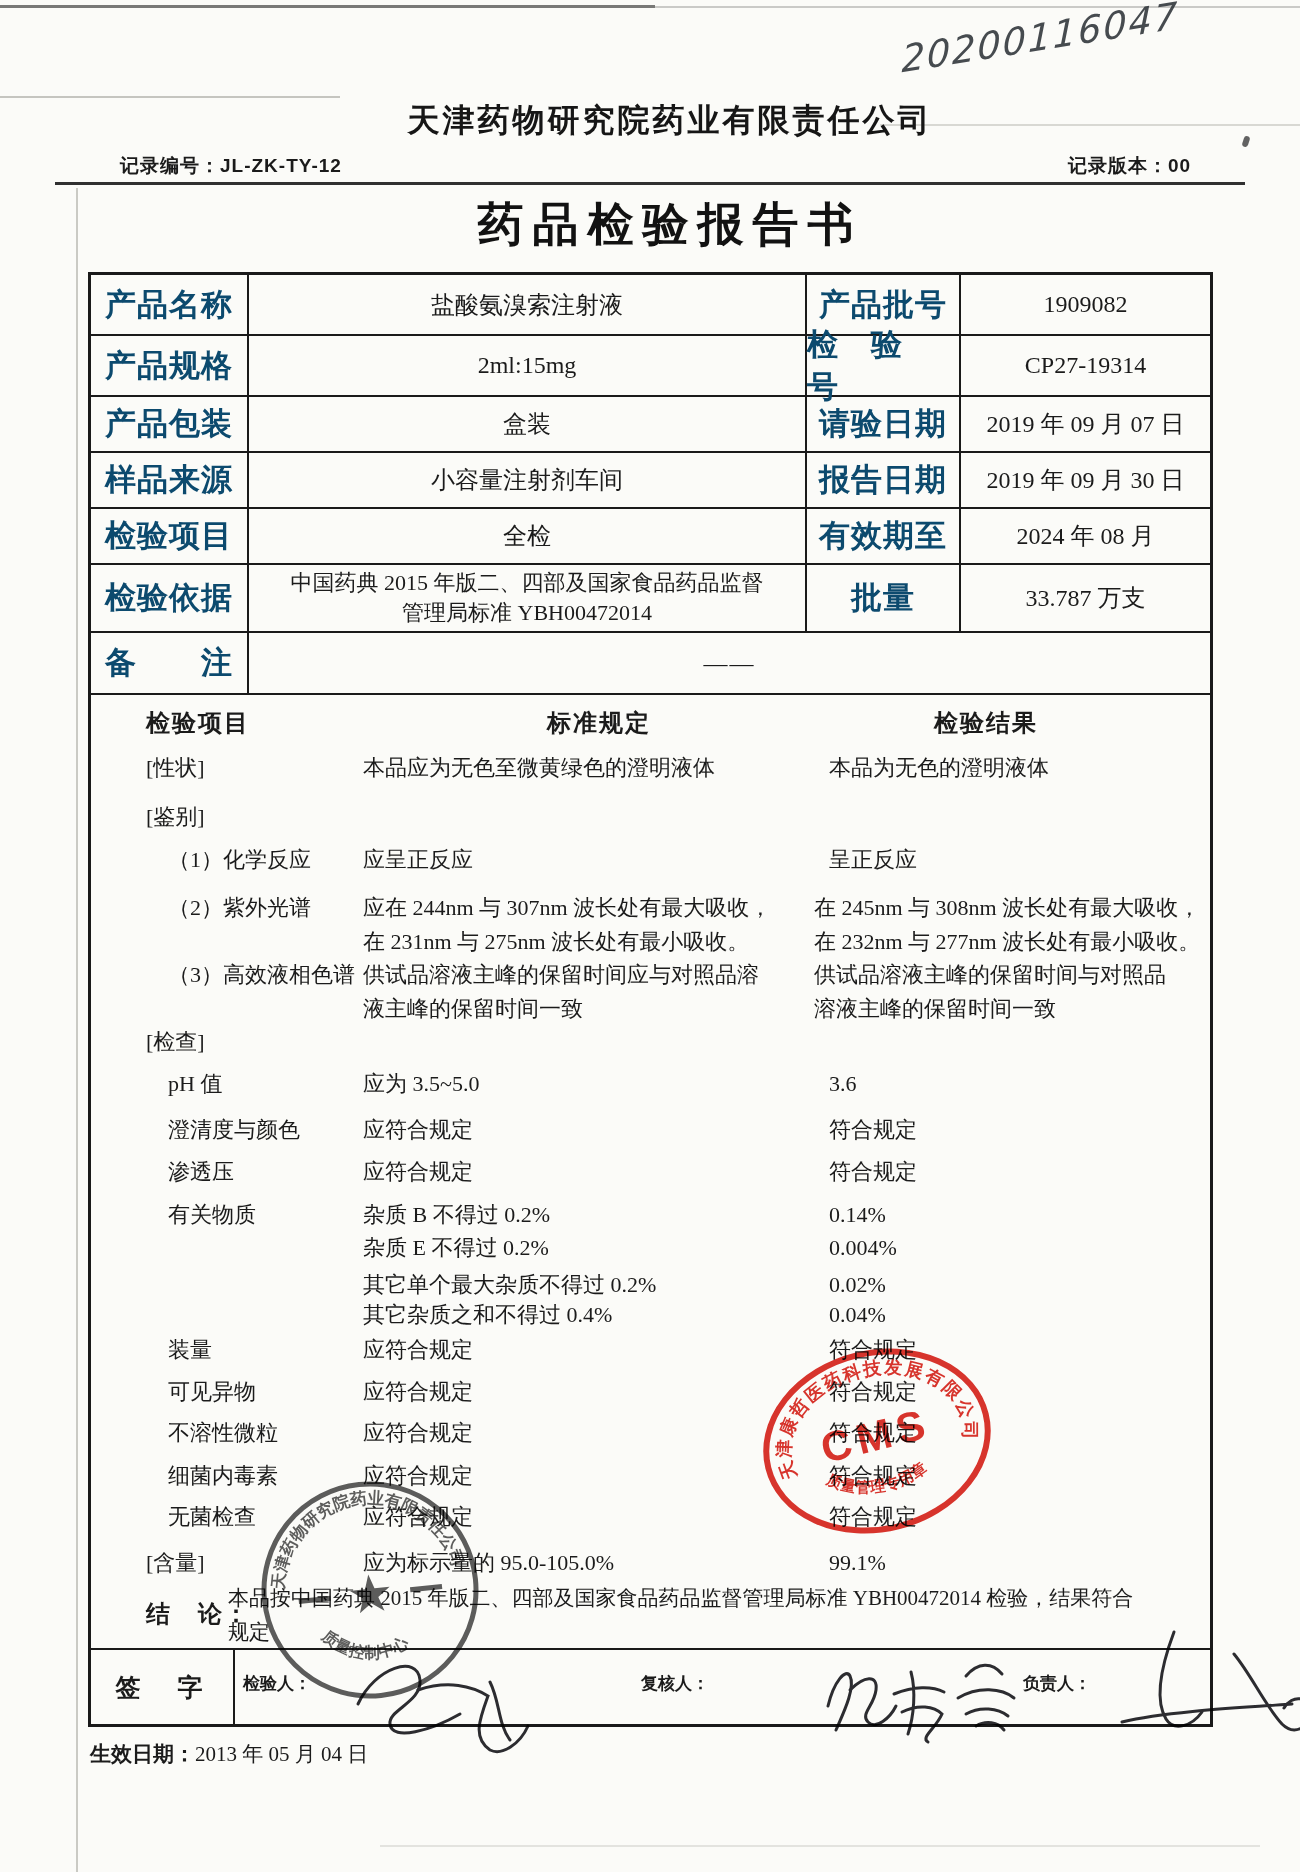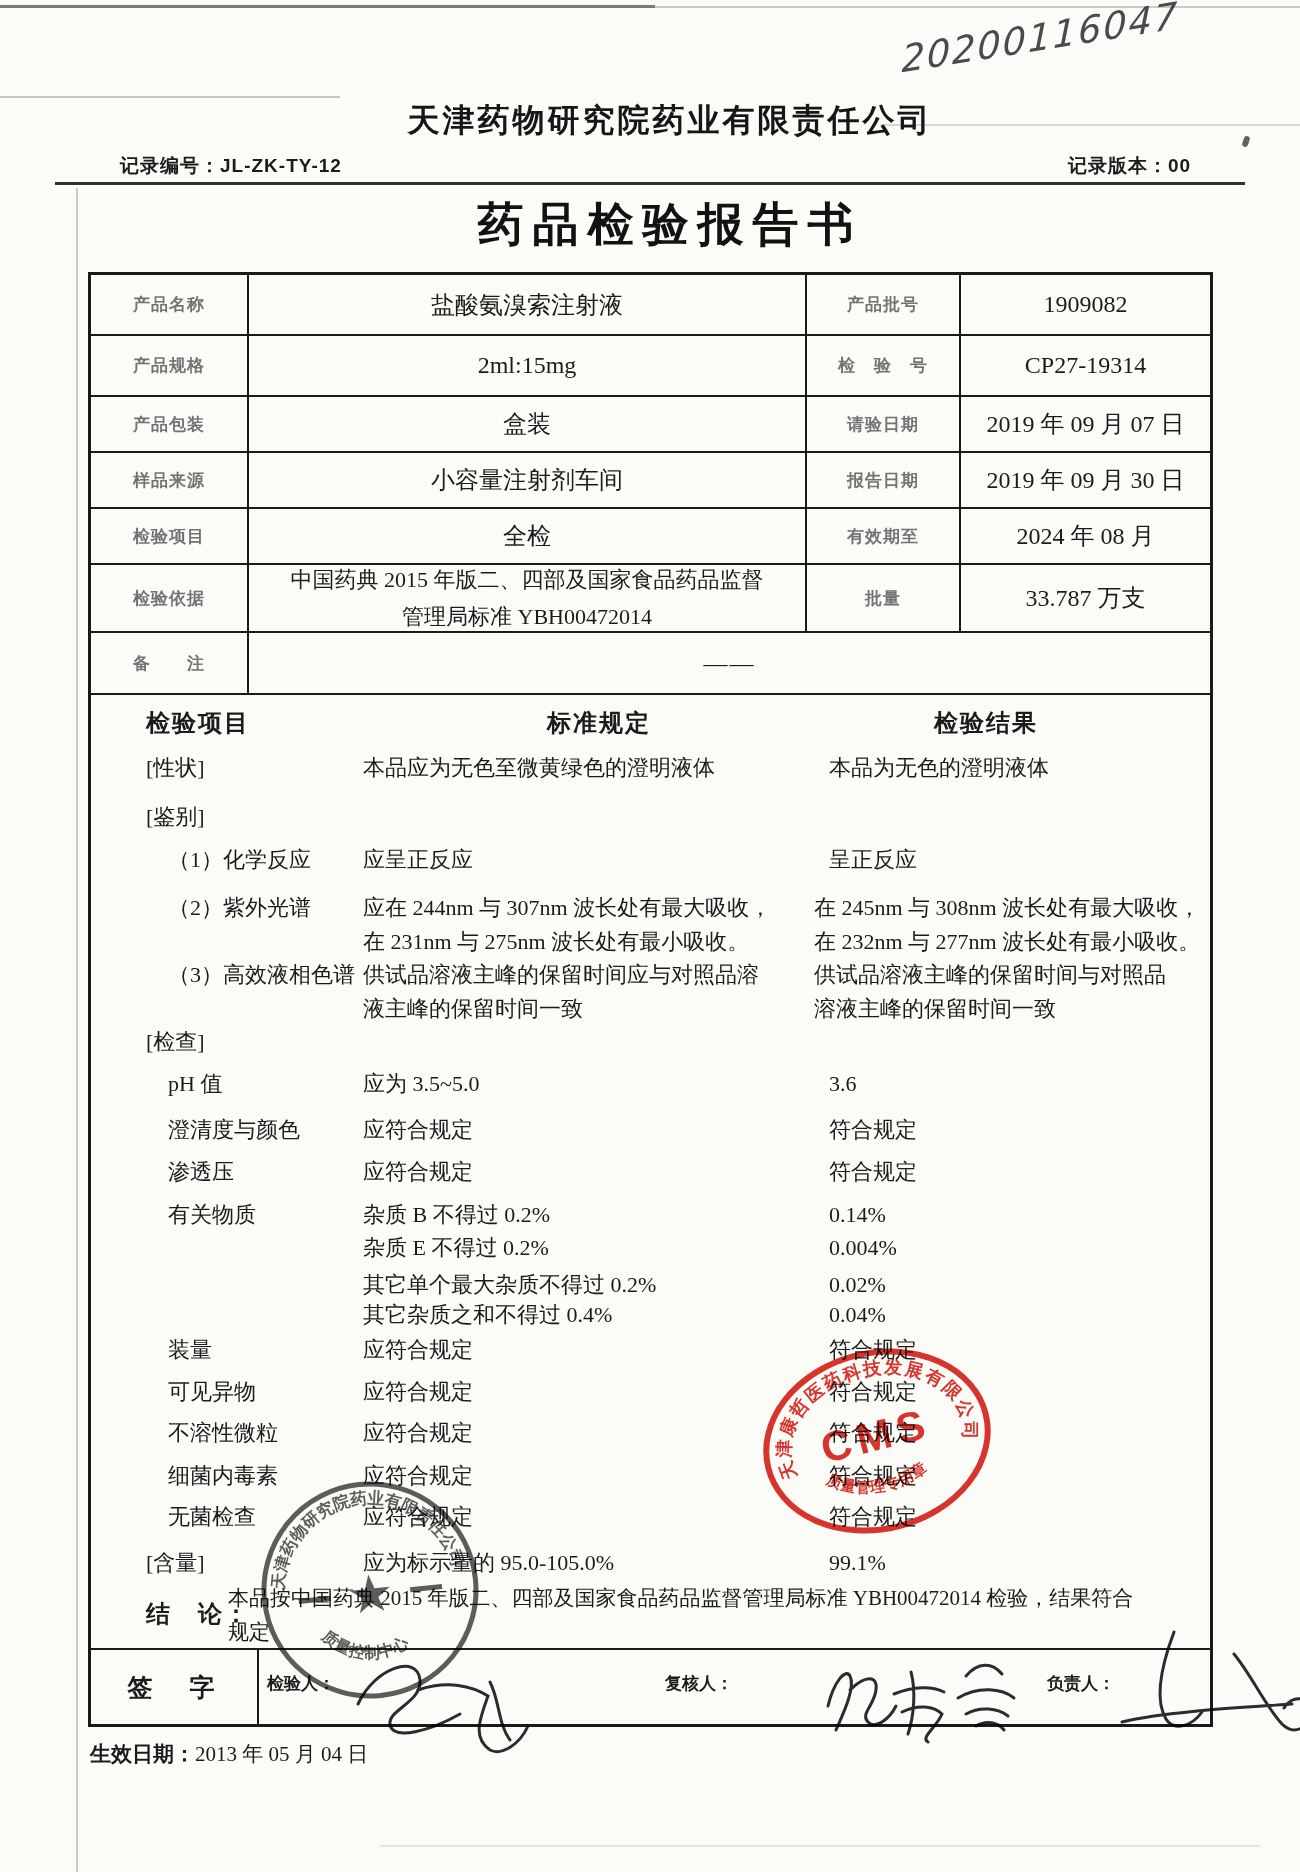--- a/index.html
+++ b/index.html
@@ -31,44 +31,44 @@
       font-size:46px;letter-spacing:9px;color:#121212;}
 
   .table{position:absolute;left:88px;top:272px;width:1125px;height:1455px;
       border:3px solid #1a1a1a;box-sizing:border-box;}
 
   .info{display:grid;grid-template-columns:158px 558px 154px 1fr;
       grid-template-rows:61px 61px 56px 56px 56px 68px 62px;}
   .cell{border-right:2px solid #1a1a1a;border-bottom:2px solid #1a1a1a;box-sizing:border-box;
       display:flex;align-items:center;justify-content:center;overflow:visible;}
   .cell.lastcol{border-right:none;}
-  .lbl{font-size:17px;letter-spacing:1px;color:#737373;}
+  .lbl{font-size:31px;letter-spacing:1px;color:#0c4a6e;}
   .val{font-size:24px;text-align:center;}
-  .val.small{font-size:22px;line-height:37px;white-space:pre;}
+  .val.small{font-size:22px;line-height:30px;white-space:pre;}
   .remark-val{justify-content:center;font-size:24px;letter-spacing:2px;}
 
   .results{position:absolute;left:0;top:420px;width:100%;height:959px;}
   .rhead{position:absolute;top:12px;left:0;width:100%;font-size:24px;}
   .rhead span{position:absolute;letter-spacing:2px;}
   .rh1{left:55px;} .rh2{left:456px;} .rh3{left:843px;}
 
   .rrow{position:absolute;left:0;width:100%;font-size:22px;line-height:34px;}
   .ritem{position:absolute;white-space:nowrap;}
   .lv0 .ritem{left:55px;} .lv1 .ritem{left:77px;} .lv2 .ritem{left:77px;}
   .rstd{position:absolute;left:272px;white-space:pre;}
   .rres{position:absolute;left:738px;width:400px;white-space:pre;}
   .rres.longleft{left:723px;width:420px;text-align:left;}
 
   .conclusion-label{position:absolute;left:55px;top:903px;font-size:24px;letter-spacing:2px;}
   .conclusion-text{position:absolute;left:137px;top:886px;width:1010px;font-size:21px;
       line-height:34px;white-space:pre-line;}
 
   .signrow{position:absolute;left:0;bottom:0;width:100%;height:76px;
       border-top:2px solid #1a1a1a;box-sizing:border-box;display:flex;}
-  .sign-label{width:168px;border-right:2px solid #1a1a1a;box-sizing:border-box;
+  .sign-label{width:144px;border-right:2px solid #1a1a1a;box-sizing:border-box;
       display:flex;align-items:center;justify-content:center;font-size:25px;letter-spacing:6px;}
   .sign-rest{position:relative;flex:1;}
   .sig-field{position:absolute;top:22px;font-size:17px;}
   .sf1{left:8px;} .sf2{left:406px;} .sf3{left:788px;}
 
   .effective{position:absolute;left:90px;top:1740px;font-size:21px;}
   .effective .date{font-family:"Liberation Serif","DejaVu Serif",serif;font-weight:400;}
 
   .stamp{position:absolute;mix-blend-mode:multiply;}
   .stamp-red{left:755px;top:1344px;width:244px;height:194px;transform:rotate(-14deg);opacity:.92;}

